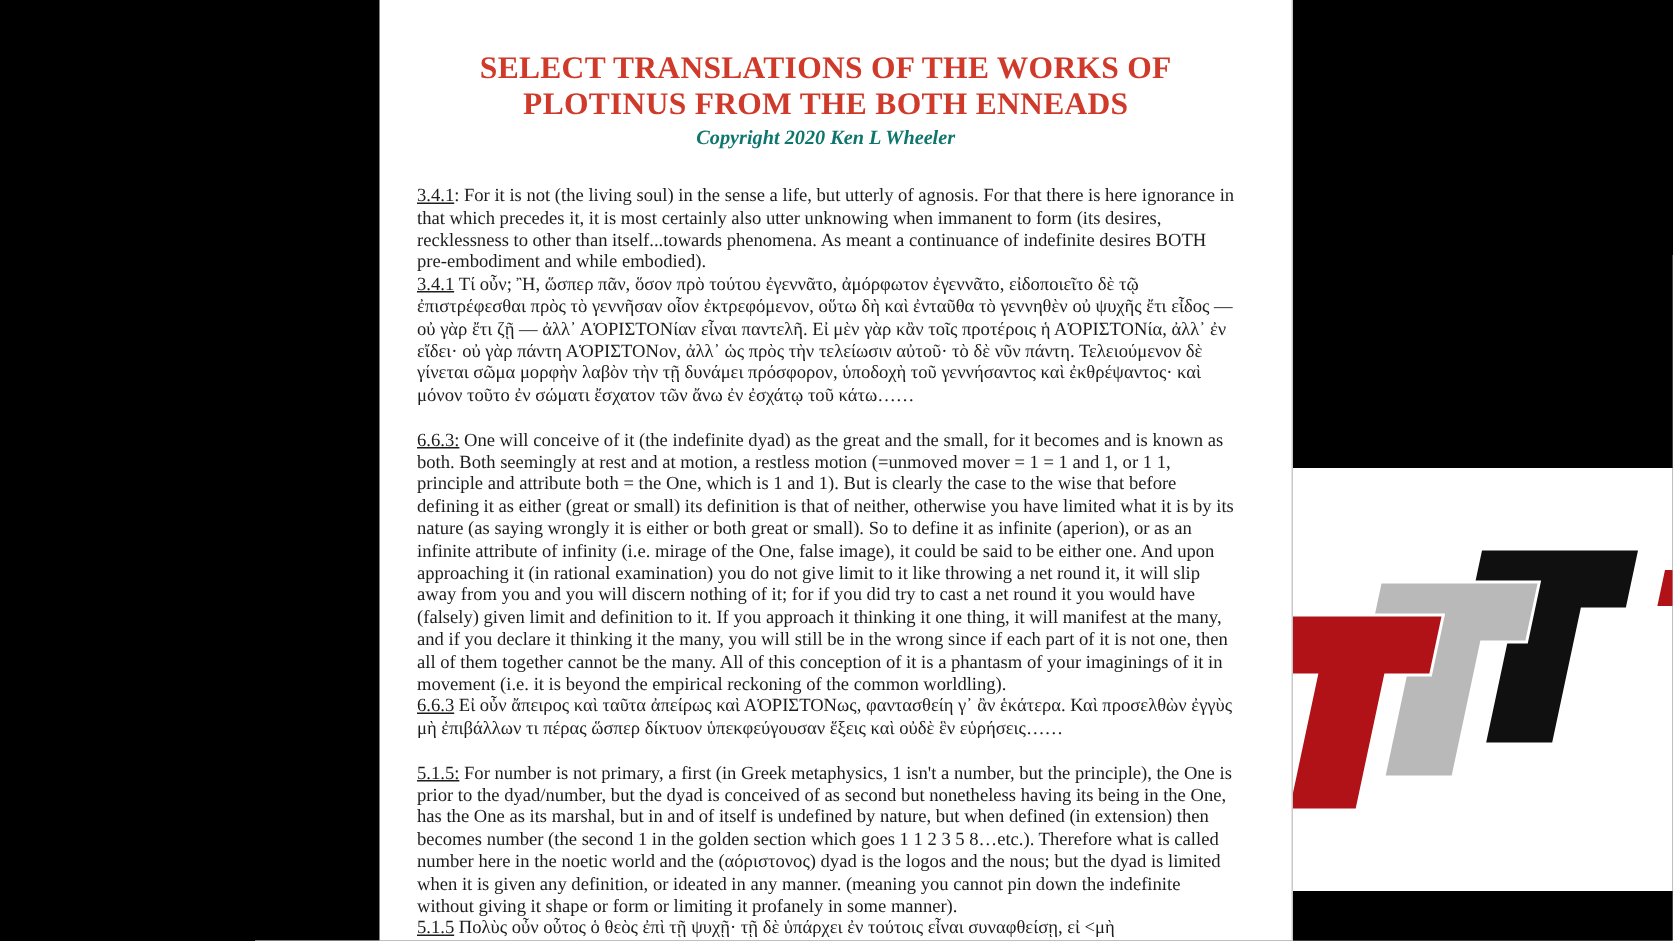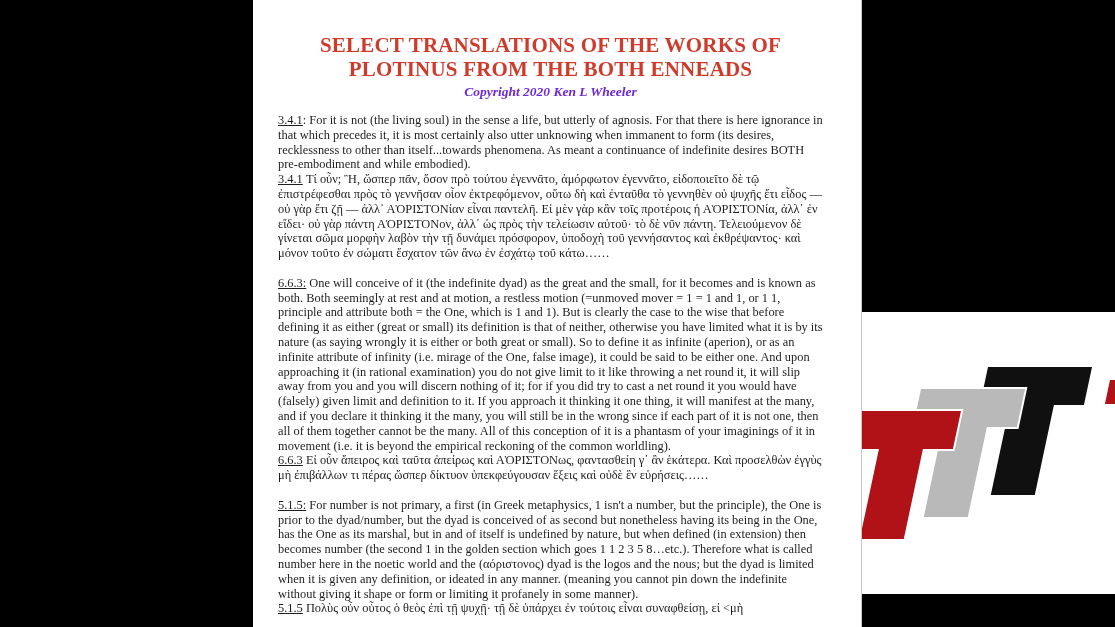--- a/index.html
+++ b/index.html
@@ -16,23 +16,23 @@
     overflow:hidden;
   }
   .doc-title{
     margin:0;text-align:center;
     color:#d03a2a;
     font-size:21px;line-height:23.5px;font-weight:bold;
     letter-spacing:.2px;
   }
   .copyright{
     margin:3px 0 0 0;text-align:center;
-    color:#6d28d9;font-size:13.5px;font-weight:bold;font-style:italic;
+    color:#0f766e;font-size:13.5px;font-weight:bold;font-style:italic;
   }
-  .doc-body{margin-top:13px;}
+  .doc-body{margin-top:23px;}
   .doc-body p.block{
     margin:0 0 14.8px 0;
     font-size:12.4px;line-height:14.8px;color:#1d1d1d;
     text-align:left;
   }
   .doc-body .ref{text-decoration:underline;}
   .right-top-black{position:absolute;left:862px;top:0;width:253px;height:312px;background:#000000;}
   .right-white-band{position:absolute;left:862px;top:312px;width:253px;height:282px;background:#ffffff;}
   .right-bottom-black{position:absolute;left:862px;top:594px;width:253px;height:33px;background:#000000;}
   .right-white-band svg{display:block;width:253px;height:282px;}

